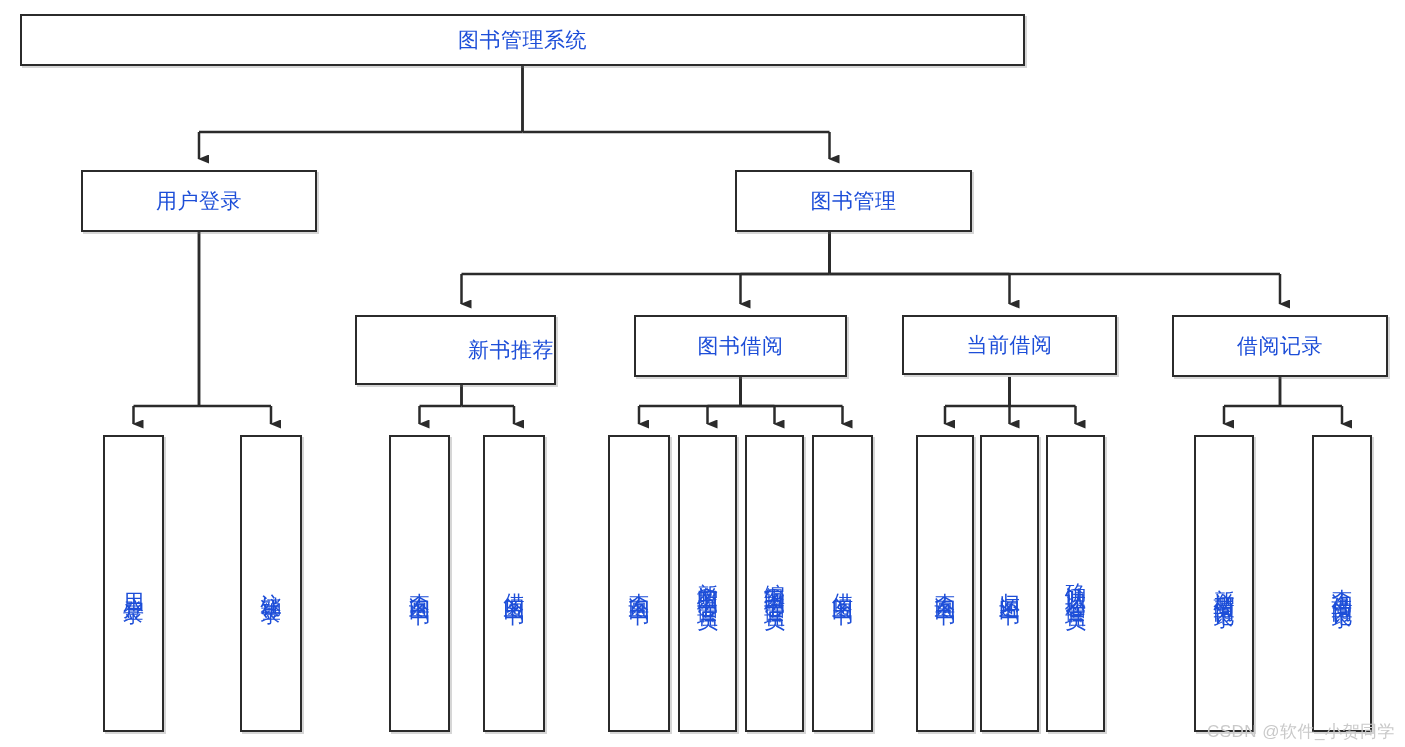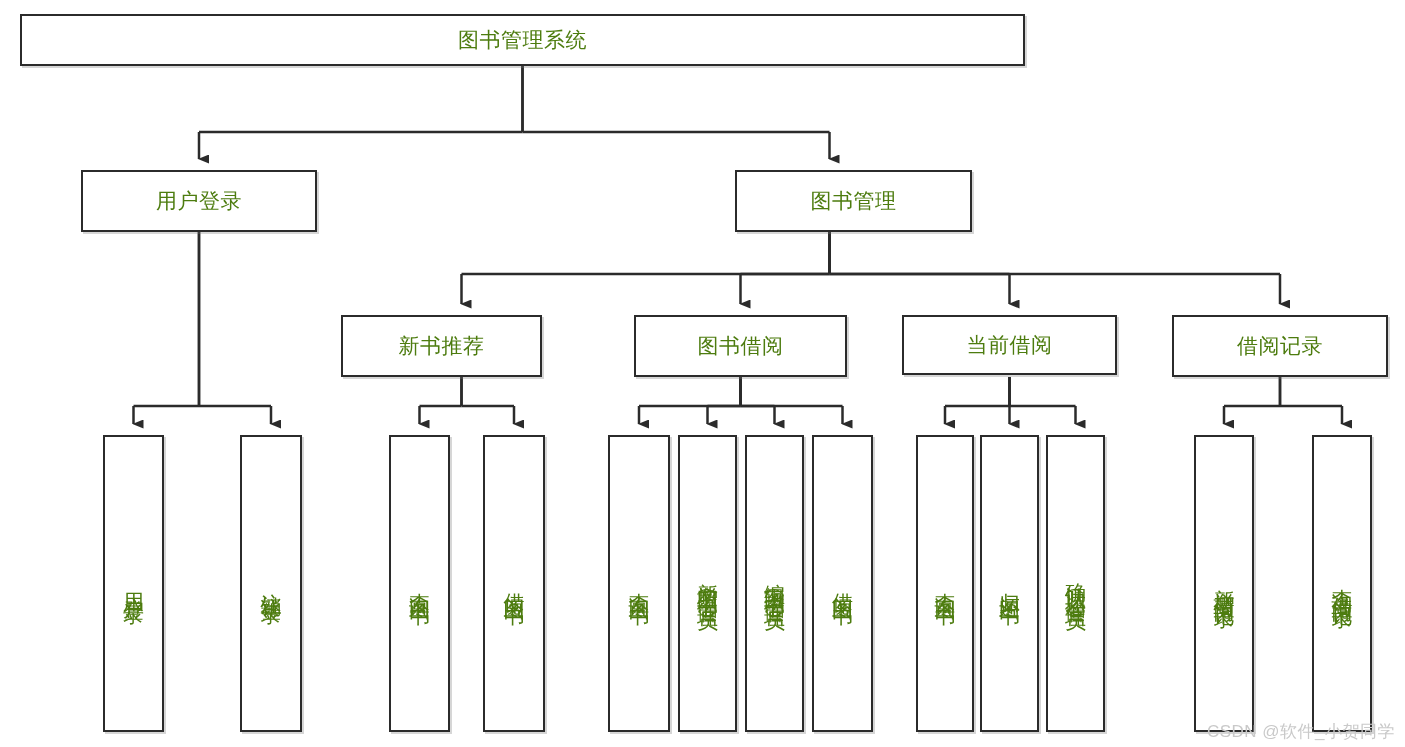--- a/index.html
+++ b/index.html
@@ -13,21 +13,21 @@
   .node{
     position:absolute;
     background:#ffffff;
     border:2.5px solid #2b2b2b;
     box-sizing:border-box;
     box-shadow:2px 2px 0 rgba(120,120,120,0.30);
     display:flex;align-items:center;justify-content:center;
     z-index:2;
   }
   .node .label{
-    color:#4d7c0f;
+    color:#1d4ed8;
     font-size:21px;
     line-height:1.05;
     letter-spacing:0.5px;
     text-align:center;
     white-space:nowrap;
   }
   .node.vertical .label{
     writing-mode:vertical-rl;
     text-orientation:upright;
     letter-spacing:4px;
@@ -157,21 +157,21 @@
   <div id="node-layer">
       <div class="node" style="left: 20px; top: 14px; width: 1005px; height: 52px;">
         <span class="label">图书管理系统</span>
       </div>
       <div class="node" style="left: 81px; top: 170px; width: 236px; height: 62px;">
         <span class="label">用户登录</span>
       </div>
       <div class="node" style="left: 735px; top: 170px; width: 237px; height: 62px;">
         <span class="label">图书管理</span>
       </div>
-      <div class="node" style="left: 341px; top: 315px; width: 201px; height: 62px;">
+      <div class="node" style="left: 355px; top: 315px; width: 201px; height: 70px; justify-content: flex-end;">
         <span class="label">新书推荐</span>
       </div>
       <div class="node" style="left: 634px; top: 315px; width: 213px; height: 62px; font-family: Liberation Serif, serif;">
         <span class="label">图书借阅</span>
       </div>
       <div class="node" style="left: 902px; top: 315px; width: 215px; height: 60px;">
         <span class="label">当前借阅</span>
       </div>
       <div class="node" style="left: 1172px; top: 315px; width: 216px; height: 62px;">
         <span class="label">借阅记录</span>

